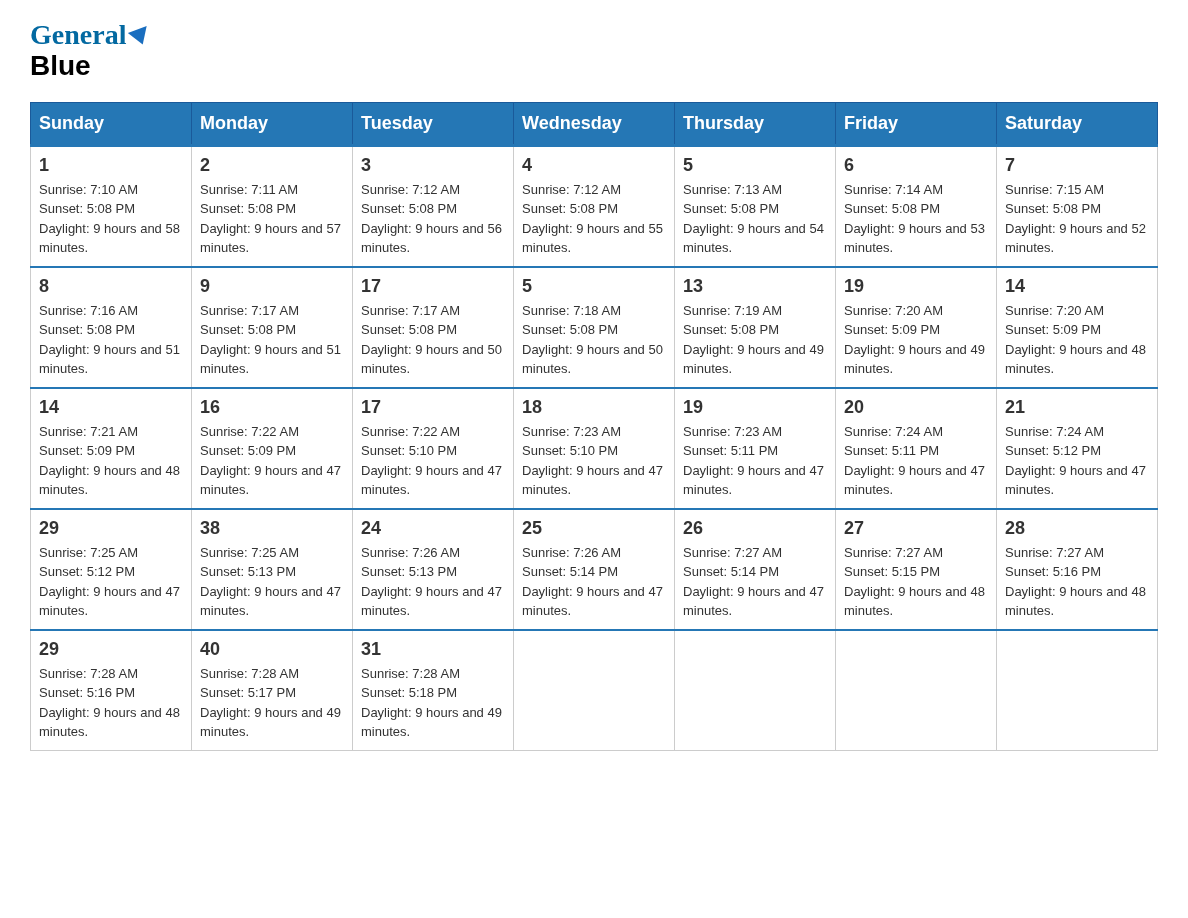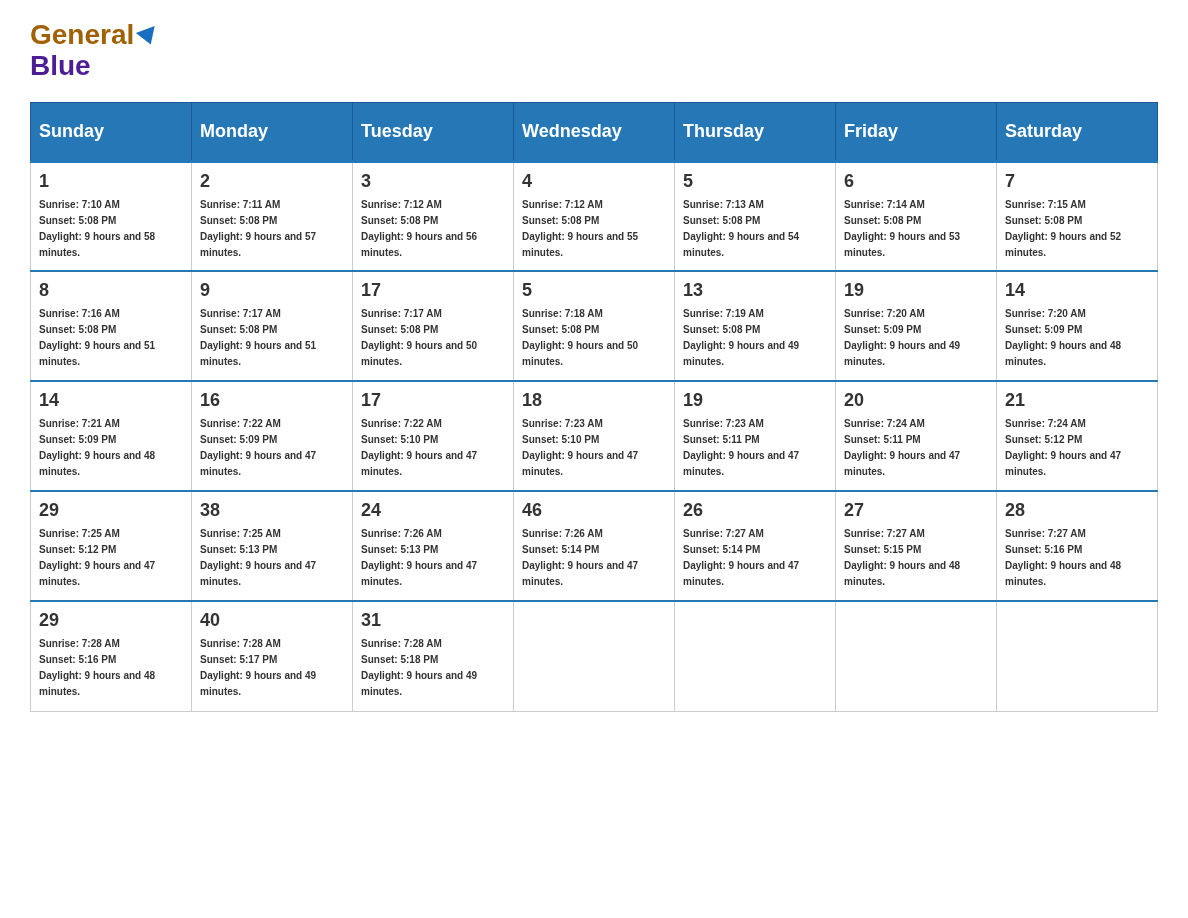--- a/index.html
+++ b/index.html
@@ -21,22 +21,22 @@
       display: flex;
       flex-direction: column;
       align-items: flex-start;
     }
     .logo-text {
       font-size: 28px;
       font-weight: bold;
       color: #1a1a1a;
       line-height: 1.1;
     }
-    .logo-general { color: #a16207; }
-    .logo-blue { color: #4c1d95; text-align: right; }
+    .logo-general { color: #0369a1; font-family: Liberation Serif, serif; }
+    .logo-blue { color: #000000; text-align: right; }
     .logo-triangle {
       display: inline-block;
       width: 0;
       height: 0;
       border-left: 10px solid transparent;
       border-right: 10px solid transparent;
       border-top: 16px solid #1a6ebf;
       margin-left: 4px;
       vertical-align: middle;
       transform: rotate(-20deg);
@@ -58,21 +58,21 @@
     .calendar {
       width: 100%;
       border-collapse: collapse;
       table-layout: fixed;
     }
     .calendar thead th {
       background-color: #2577b5;
       color: #fff;
       font-size: 18px;
       font-weight: bold;
-      padding: 18px 8px;
+      padding: 10px 8px;
       text-align: left;
       border: 1px solid #1a5a9a;
     }
     .calendar tbody td {
       vertical-align: top;
       padding: 8px;
       border: 1px solid #ccc;
       font-size: 13px;
       height: 110px;
     }
@@ -83,24 +83,23 @@
       border-top: 2px solid #2577b5;
     }
     .day-number {
       font-size: 18px;
       font-weight: bold;
       color: #333;
       display: block;
       margin-bottom: 4px;
     }
     .day-info {
-      font-size: 10px;
+      font-size: 13px;
       color: #333;
       line-height: 1.5;
-      font-weight: bold;
     }
     .empty-cell {
       background: #fff;
     }
   </style>
 </head>
 <body>
 
 <div class="header">
   <div class="logo">
@@ -227,21 +226,21 @@
         </td>
         <td>
           <span class="day-number">38</span>
           <span class="day-info">Sunrise: 7:25 AM<br>Sunset: 5:13 PM<br>Daylight: 9 hours and 47 minutes.</span>
         </td>
         <td>
           <span class="day-number">24</span>
           <span class="day-info">Sunrise: 7:26 AM<br>Sunset: 5:13 PM<br>Daylight: 9 hours and 47 minutes.</span>
         </td>
         <td>
-          <span class="day-number">46</span>
+          <span class="day-number">25</span>
           <span class="day-info">Sunrise: 7:26 AM<br>Sunset: 5:14 PM<br>Daylight: 9 hours and 47 minutes.</span>
         </td>
         <td>
           <span class="day-number">26</span>
           <span class="day-info">Sunrise: 7:27 AM<br>Sunset: 5:14 PM<br>Daylight: 9 hours and 47 minutes.</span>
         </td>
         <td>
           <span class="day-number">27</span>
           <span class="day-info">Sunrise: 7:27 AM<br>Sunset: 5:15 PM<br>Daylight: 9 hours and 48 minutes.</span>
         </td>

